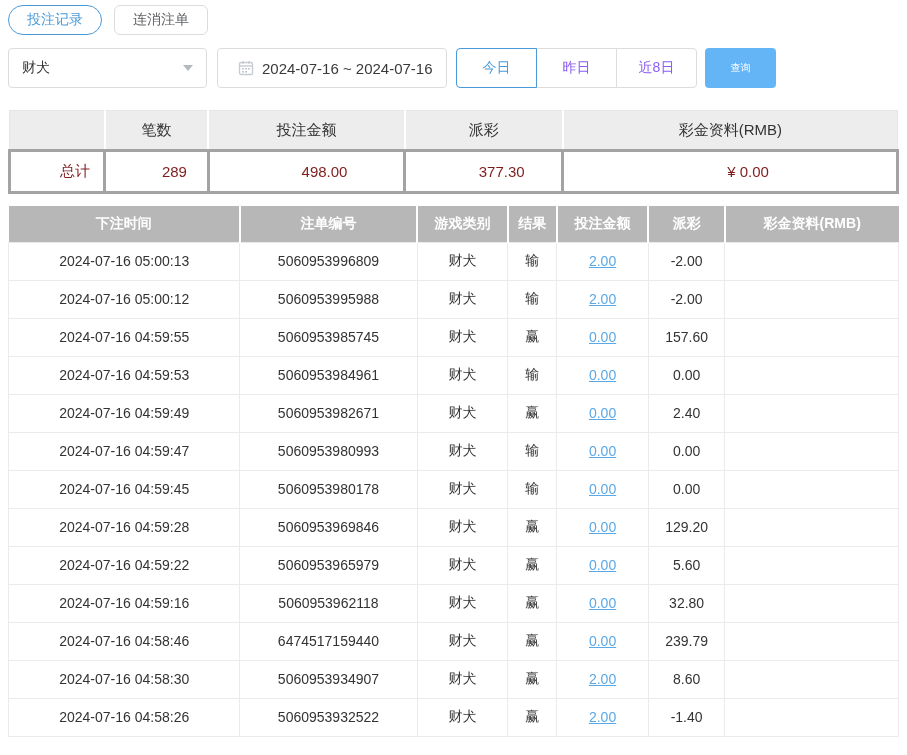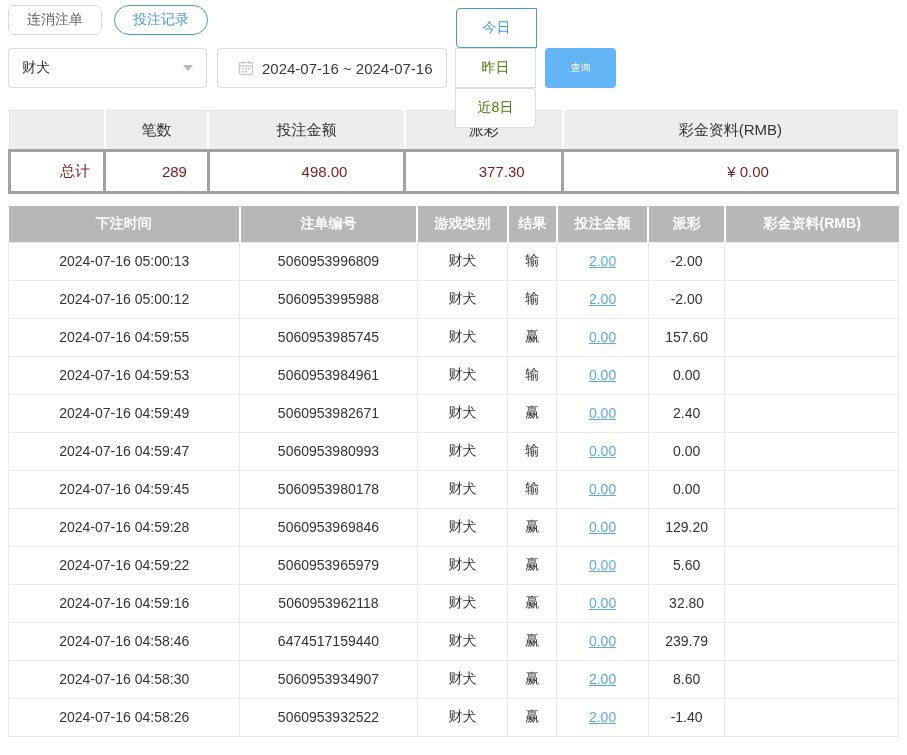--- a/index.html
+++ b/index.html
@@ -33,24 +33,24 @@
     border-left: 5px solid transparent; border-right: 5px solid transparent;
     border-top: 6px solid #b4b8bf;
   }
   .date-box {
     width: 230px; height: 40px; border: 1px solid #dcdcdc; border-radius: 4px;
     display: flex; align-items: center; gap: 8px; padding: 0 20px;
     margin-left: 10px; font-size: 15px; color: #3a3a3a; background: #fff; cursor: pointer;
     white-space: nowrap;
   }
   .cal-icon { flex: 0 0 auto; display: inline-flex; }
-  .range-group { display: flex; margin-left: 9px; flex-direction: column; }
+  .range-group { display: flex; margin-left: 9px; }
   .range-btn {
     width: 81px; height: 40px; background: #fff; border: 1px solid #dcdcdc;
-    font-size: 14px; color: #4d7c0f; cursor: pointer; margin-left: -1px;
+    font-size: 14px; color: #8b5cf6; cursor: pointer; margin-left: -1px;
     position: relative; font-family: inherit;
   }
   .range-btn:first-child { border-radius: 4px 0 0 4px; margin-left: 0; }
   .range-btn:last-child { border-radius: 0 4px 4px 0; }
   .range-btn.active { color: #4a9ad8; border-color: #4a9ad8; z-index: 1; }
   .query-btn {
     width: 71px; height: 40px; margin-left: 8px;
     background: #64b5f6; color: #fff; border: none; border-radius: 4px;
     font-size: 10px; cursor: pointer; font-family: inherit;
   }
@@ -81,22 +81,22 @@
   .main-table tbody td {
     height: 38px; border: 1px solid #ebebeb; color: #333;
   }
   .bet-link { color: #5ca8e4; text-decoration: underline; cursor: pointer; }
   .neg { color: #e25c5c; }
 </style>
 </head>
 <body>
 
 <div class="tabs">
+  <button class="tab active">投注记录</button>
   <button class="tab">连消注单</button>
-  <button class="tab active">投注记录</button>
 </div>
 
 <div class="controls">
   <div class="select-box">
     <span>财犬</span>
     <span class="caret-down"></span>
   </div>
 
   <div class="date-box">
     <span class="cal-icon">

